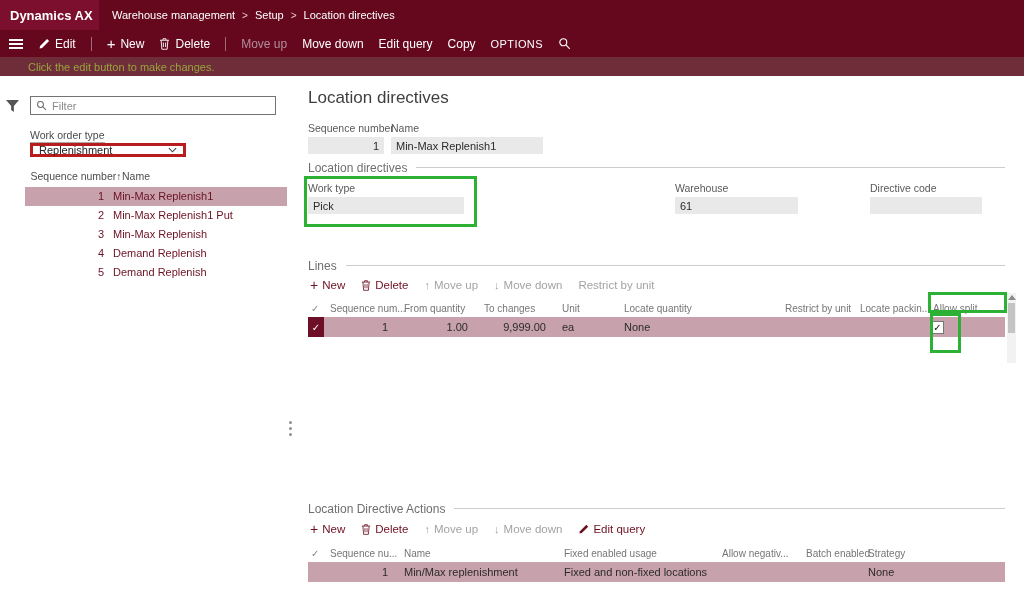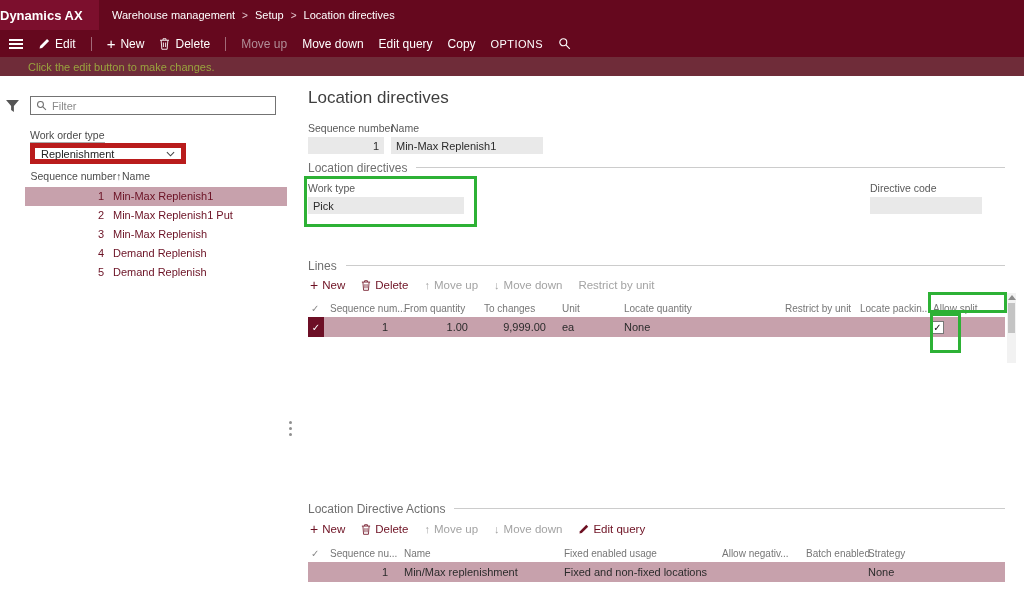--- a/index.html
+++ b/index.html
@@ -1,21 +1,21 @@
 <!DOCTYPE html>
 <html><head>
 <meta charset="utf-8">
 <style>
   *{margin:0;padding:0;box-sizing:border-box;}
   body{background:#fff;}
   .screen{position:relative;width:1024px;height:598px;background:#fff;font-family:"Liberation Sans",sans-serif;overflow:hidden;}
 
   
   .topbar{position:absolute;left:0;top:0;width:100%;height:30px;background:#65081e;display:flex;}
-  .logo{width:99px;height:30px;background:#7c0f2d;color:#fff;font-size:13px;font-weight:bold;display:flex;align-items:center;padding-left:0;flex:none;cursor:pointer;}
+  .logo{width:99px;height:30px;background:#7c0f2d;color:#fff;font-size:13px;font-weight:bold;display:flex;align-items:center;padding-left:10px;flex:none;cursor:pointer;}
   .breadcrumb{display:flex;align-items:center;gap:7px;color:#fff;font-size:11px;padding-left:13px;}
   .bc-item{cursor:pointer;white-space:nowrap;}
   .bc-sep{color:#e3c6cd;font-size:10px;}
 
   
   .cmdbar{position:absolute;left:0;top:30px;width:100%;height:27px;background:#65081e;display:flex;align-items:center;gap:15px;padding-left:9px;color:#fff;font-size:12px;}
   .cmd{display:flex;align-items:center;gap:5px;color:#fff;cursor:pointer;white-space:nowrap;}
   .cmd.disabled{color:#b18e98;}
   .plus{font-size:15px;line-height:12px;font-weight:400;}
   .vsep{width:1px;height:14px;background:rgba(255,255,255,.4);}
@@ -26,21 +26,21 @@
   
   .notice{position:absolute;left:0;top:57px;width:100%;height:19px;background:#6f2c39;color:#99a33e;font-size:11px;display:flex;align-items:center;padding-left:28px;}
 
   
   .sidebar{position:absolute;left:0;top:76px;width:300px;height:522px;}
   .funnel{position:absolute;left:6px;top:22px;}
   .filterbox{position:absolute;left:30px;top:20px;width:246px;height:19px;border:1px solid #737373;display:flex;align-items:center;gap:5px;padding:0 5px;background:#fff;}
   .filterbox input{border:none;outline:none;flex:1;font-size:11px;font-family:inherit;color:#333;background:transparent;}
   .filterbox input::placeholder{color:#8a8a8a;}
   .wot-label{position:absolute;left:30px;top:53px;font-size:10.5px;color:#4a4a4a;border-bottom:1px solid #aaa;padding-bottom:1px;cursor:pointer;}
-  .select{position:absolute;left:30px;top:67px;width:156px;height:21px;border:5px solid #b91c1c;display:flex;align-items:center;justify-content:space-between;padding:0 6px;font-size:11px;color:#222;background:#fff;cursor:pointer;}
+  .select{position:absolute;left:30px;top:67px;width:156px;height:14px;border:3px solid #b91c1c;display:flex;align-items:center;justify-content:space-between;padding:0 6px;font-size:11px;color:#222;background:#fff;cursor:pointer;}
   .list-head{position:absolute;left:30px;top:94px;display:flex;font-size:10.5px;color:#4c4c4c;}
   .lh-seq{width:92px;cursor:pointer;text-align:center;}
   .lh-name{cursor:pointer;}
   .list{position:absolute;left:25px;top:111px;width:262px;}
   .lrow{display:flex;height:19px;line-height:19px;font-size:11px;cursor:pointer;}
   .lrow.selected{background:#c7a1ac;}
   .lrow .seq{width:88px;text-align:right;padding-right:9px;color:#6b1124;flex:none;}
   .lrow .nm{color:#6b1124;white-space:nowrap;}
 
   
@@ -231,20 +231,24 @@
     <section class="section sec-directives">
       <div class="sec-title-row">
         <span class="sec-title">Location directives</span>
         <span class="sec-line"></span>
       </div>
       <div class="sec-fields">
         <div class="fgroup" style="left:0;width:156px">
           <span class="flabel">Work type</span>
           <div class="fval">Pick</div>
         </div>
+        <div class="fgroup" style="left:367px;width:123px">
+          <span class="flabel">Warehouse</span>
+          <div class="fval">61</div>
+        </div>
         <div class="fgroup" style="left:562px;width:112px">
           <span class="flabel">Directive code</span>
           <div class="fval"></div>
         </div>
       </div>
     </section>
 
     <section class="section sec-lines">
       <div class="sec-title-row">
         <span class="sec-title">Lines</span>

